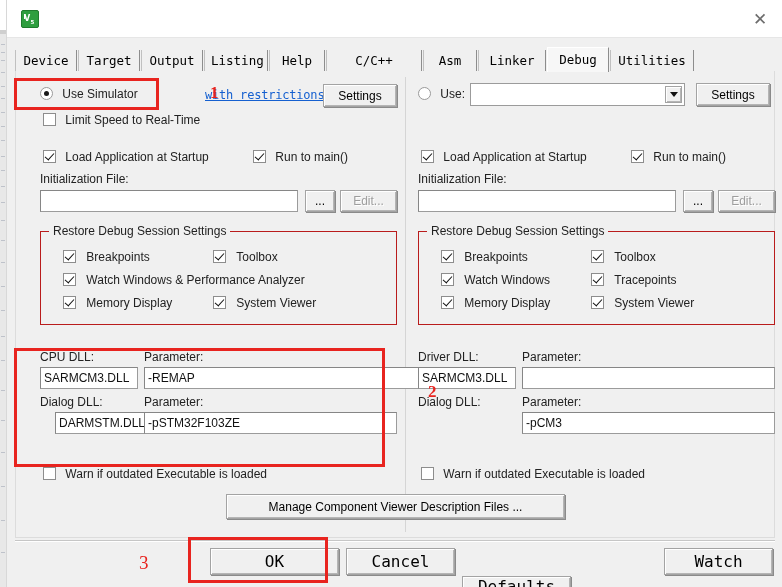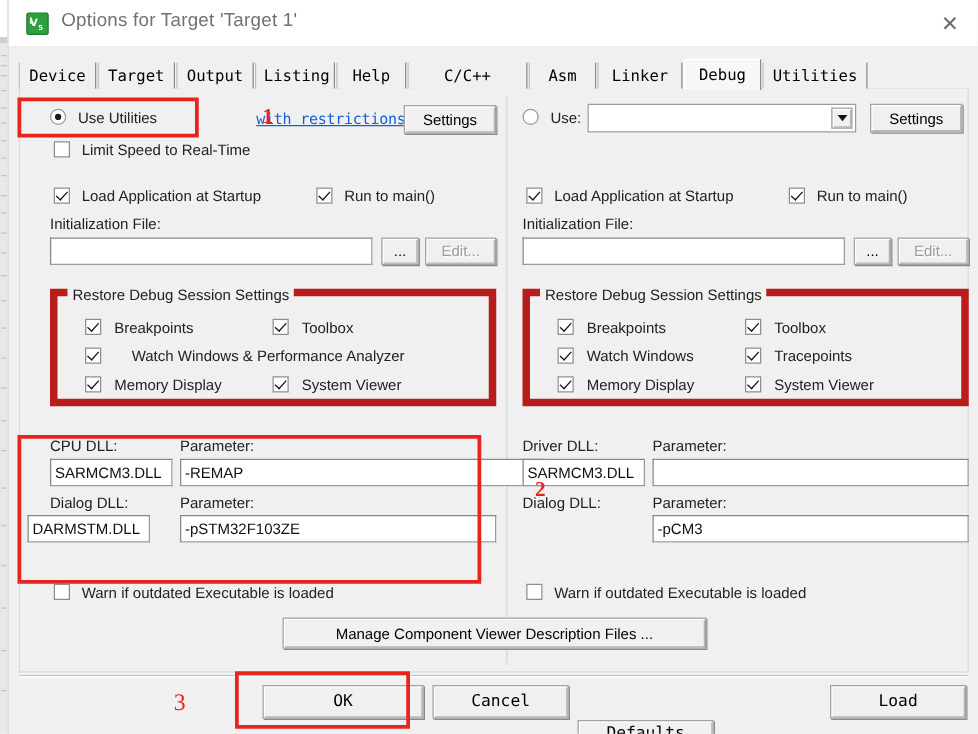--- a/index.html
+++ b/index.html
@@ -69,37 +69,37 @@
 
   .link{color:#1560d0;text-decoration:underline;
     font-family:"DejaVu Sans Mono","Liberation Mono",monospace;font-size:12px;letter-spacing:-0.2px;}
 
   
   .btn{background:#f0f0f0;border:1px solid #a3a3a3;
        box-shadow:inset 1px 1px 0 #ffffff, inset -1px -1px 0 #b5b5b5, 1px 1px 0 #8a8a8a;
        font-family:"Liberation Sans",sans-serif;font-size:12px;color:#000;
        display:flex;align-items:center;justify-content:center;box-sizing:border-box;}
   .btn.dis{color:#9d9d9d;text-shadow:1px 1px 0 #ffffff;}
-  .btn.mono{font-family:"DejaVu Sans Mono","Liberation Mono",monospace;font-size:13px;}
+  .btn.mono{font-family:"DejaVu Sans Mono","Liberation Mono",monospace;font-size:16px;}
 
   
   .inp{background:#fff;border:1px solid #9b9b9b;border-top-color:#868686;border-left-color:#868686;
        box-sizing:border-box;font-family:"Liberation Sans",sans-serif;font-size:12px;color:#111;
        display:flex;align-items:center;padding:0 3px;overflow:hidden;white-space:nowrap;}
 
   
   .combo{background:#fff;border:1px solid #9b9b9b;box-sizing:border-box;position:relative;
          font-size:12px;display:flex;align-items:center;padding:0 22px 0 4px;color:#111;}
   .combo .arrow{position:absolute;right:2px;top:2px;bottom:2px;width:17px;background:#f0f0f0;
      border:1px solid #a3a3a3;box-shadow:inset 1px 1px 0 #fff,inset -1px -1px 0 #b5b5b5;
      display:flex;align-items:center;justify-content:center;box-sizing:border-box;}
   .combo .arrow::after{content:"";border-left:4px solid transparent;border-right:4px solid transparent;border-top:5px solid #111;}
 
   
-  .grp{position:absolute;border:6px solid #b91c1c;box-sizing:border-box;}
+  .grp{position:absolute;border:1px solid #b91c1c;box-sizing:border-box;}
   .grp > .cap{position:absolute;top:-8px;left:8px;background:#f0f0f0;padding:0 4px;font-size:12px;color:#222;white-space:nowrap;}
 
   
   .hsep{position:absolute;left:8px;top:540px;width:760px;height:2px;
         border-top:1px solid #c6c6c6;border-bottom:1px solid #ffffff;box-sizing:border-box;}
 
   
   .redbox{position:absolute;border:3px solid #e8241f;box-sizing:border-box;pointer-events:none;}
   .rednum{position:absolute;color:#e8241f;font-family:"Liberation Serif",serif;font-size:19px;font-weight:400;}
   .rednum.small{font-size:17px;font-weight:700;}
@@ -141,21 +141,20 @@
   <div class="dlg">
 
     <div class="titlebar">
       <div class="title-icon">
         <svg width="14" height="14" viewBox="0 0 14 14" aria-hidden="true">
           <text x="1" y="9" font-family="DejaVu Sans, sans-serif" font-size="8" font-weight="bold" fill="#ffffff">V</text>
           <rect x="1" y="2" width="1.4" height="5" fill="#ffffff"></rect>
           <text x="7.5" y="12" font-family="DejaVu Sans, sans-serif" font-size="5.5" font-weight="bold" fill="#ffffff">5</text>
         </svg>
       </div>
-      <div class="title-text">Options for Target 'Target 1'</div>
       <div class="close-btn">✕</div>
       <div class="title-sep"></div>
     </div>
 
     <div class="tabstrip">
       <div class="tabline"></div>
       <div class="tab" style="left:8px;width:62px">Device</div>
       <div class="tab" style="left:71px;width:62px">Target</div>
       <div class="tab" style="left:134px;width:62px">Output</div>
       <div class="tab" style="left:197px;width:64px">Listing</div>
@@ -167,21 +166,21 @@
       <div class="tab" style="left:603px;width:84px">Utilities</div>
     </div>
 
     <div class="body">
       <div class="vdiv"></div>
 
       <div class="col colL">
 
         <div class="row" style="left:22px;top:16px">
           <span class="radio on"></span>
-          <span class="lbl" style="margin-left:6px">Use Utilities</span>
+          <span class="lbl" style="margin-left:6px">Use Simulator</span>
         </div>
         <div class="row" style="left:187px;top:17px">
           <span class="link">with restrictions</span>
         </div>
         <div class="btn" style="position:absolute;left:305px;top:13px;width:74px;height:23px">Settings</div>
 
         <div class="row" style="left:25px;top:42px">
           <span class="cb"></span>
           <span class="lbl" style="margin-left:6px">Limit Speed to Real-Time</span>
         </div>
@@ -205,40 +204,40 @@
           <div class="row" style="left:22px;top:18px">
             <span class="cb on"></span>
             <span class="lbl" style="margin-left:7px">Breakpoints</span>
           </div>
           <div class="row" style="left:172px;top:18px">
             <span class="cb on"></span>
             <span class="lbl" style="margin-left:7px">Toolbox</span>
           </div>
           <div class="row" style="left:22px;top:41px">
             <span class="cb on"></span>
-            <span class="lbl" style="margin-left:21px">Watch Windows &amp; Performance Analyzer</span>
+            <span class="lbl" style="margin-left:7px">Watch Windows &amp; Performance Analyzer</span>
           </div>
           <div class="row" style="left:22px;top:64px">
             <span class="cb on"></span>
             <span class="lbl" style="margin-left:7px">Memory Display</span>
           </div>
           <div class="row" style="left:172px;top:64px">
             <span class="cb on"></span>
             <span class="lbl" style="margin-left:7px">System Viewer</span>
           </div>
         </div>
 
         <div class="row lbl" style="left:22px;top:279px">CPU DLL:</div>
         <div class="row lbl" style="left:126px;top:279px">Parameter:</div>
         <div class="inp" style="position:absolute;left:22px;top:296px;width:98px;height:22px">SARMCM3.DLL</div>
         <div class="inp" style="position:absolute;left:126px;top:296px;width:292px;height:22px">-REMAP</div>
 
         <div class="row lbl" style="left:22px;top:324px">Dialog DLL:</div>
         <div class="row lbl" style="left:126px;top:324px">Parameter:</div>
-        <div class="inp" style="position:absolute;left:4px;top:341px;width:98px;height:22px">DARMSTM.DLL</div>
+        <div class="inp" style="position:absolute;left:37px;top:341px;width:98px;height:22px">DARMSTM.DLL</div>
         <div class="inp" style="position:absolute;left:126px;top:341px;width:253px;height:22px">-pSTM32F103ZE</div>
 
         <div class="row" style="left:25px;top:396px">
           <span class="cb"></span>
           <span class="lbl" style="margin-left:6px">Warn if outdated Executable is loaded</span>
         </div>
       </div>
 
       <div class="col colR">
 
@@ -309,21 +308,21 @@
       </div>
 
       <div class="btn" style="position:absolute;left:210px;top:423px;width:339px;height:25px">Manage Component Viewer Description Files ...</div>
     </div>
 
     <div class="hsep"></div>
 
     <div class="btn mono" style="position:absolute;left:203px;top:548px;width:129px;height:27px">OK</div>
     <div class="btn mono" style="position:absolute;left:339px;top:548px;width:109px;height:27px">Cancel</div>
     <div class="btn mono" style="position:absolute;left:455px;top:576px;width:109px;height:20px">Defaults</div>
-    <div class="btn mono" style="position:absolute;left:657px;top:548px;width:109px;height:27px">Load</div>
+    <div class="btn mono" style="position:absolute;left:657px;top:548px;width:109px;height:27px">Watch</div>
   </div>
 
   <div class="redbox" style="left:14px;top:78px;width:145px;height:32px"></div>
   <div class="rednum small" style="left:210px;top:83px">1</div>
 
   <div class="redbox" style="left:14px;top:348px;width:371px;height:119px"></div>
   <div class="rednum small" style="left:428px;top:382px">2</div>
 
   <div class="redbox" style="left:188px;top:537px;width:140px;height:46px"></div>
   <div class="rednum" style="left:139px;top:552px">3</div>

